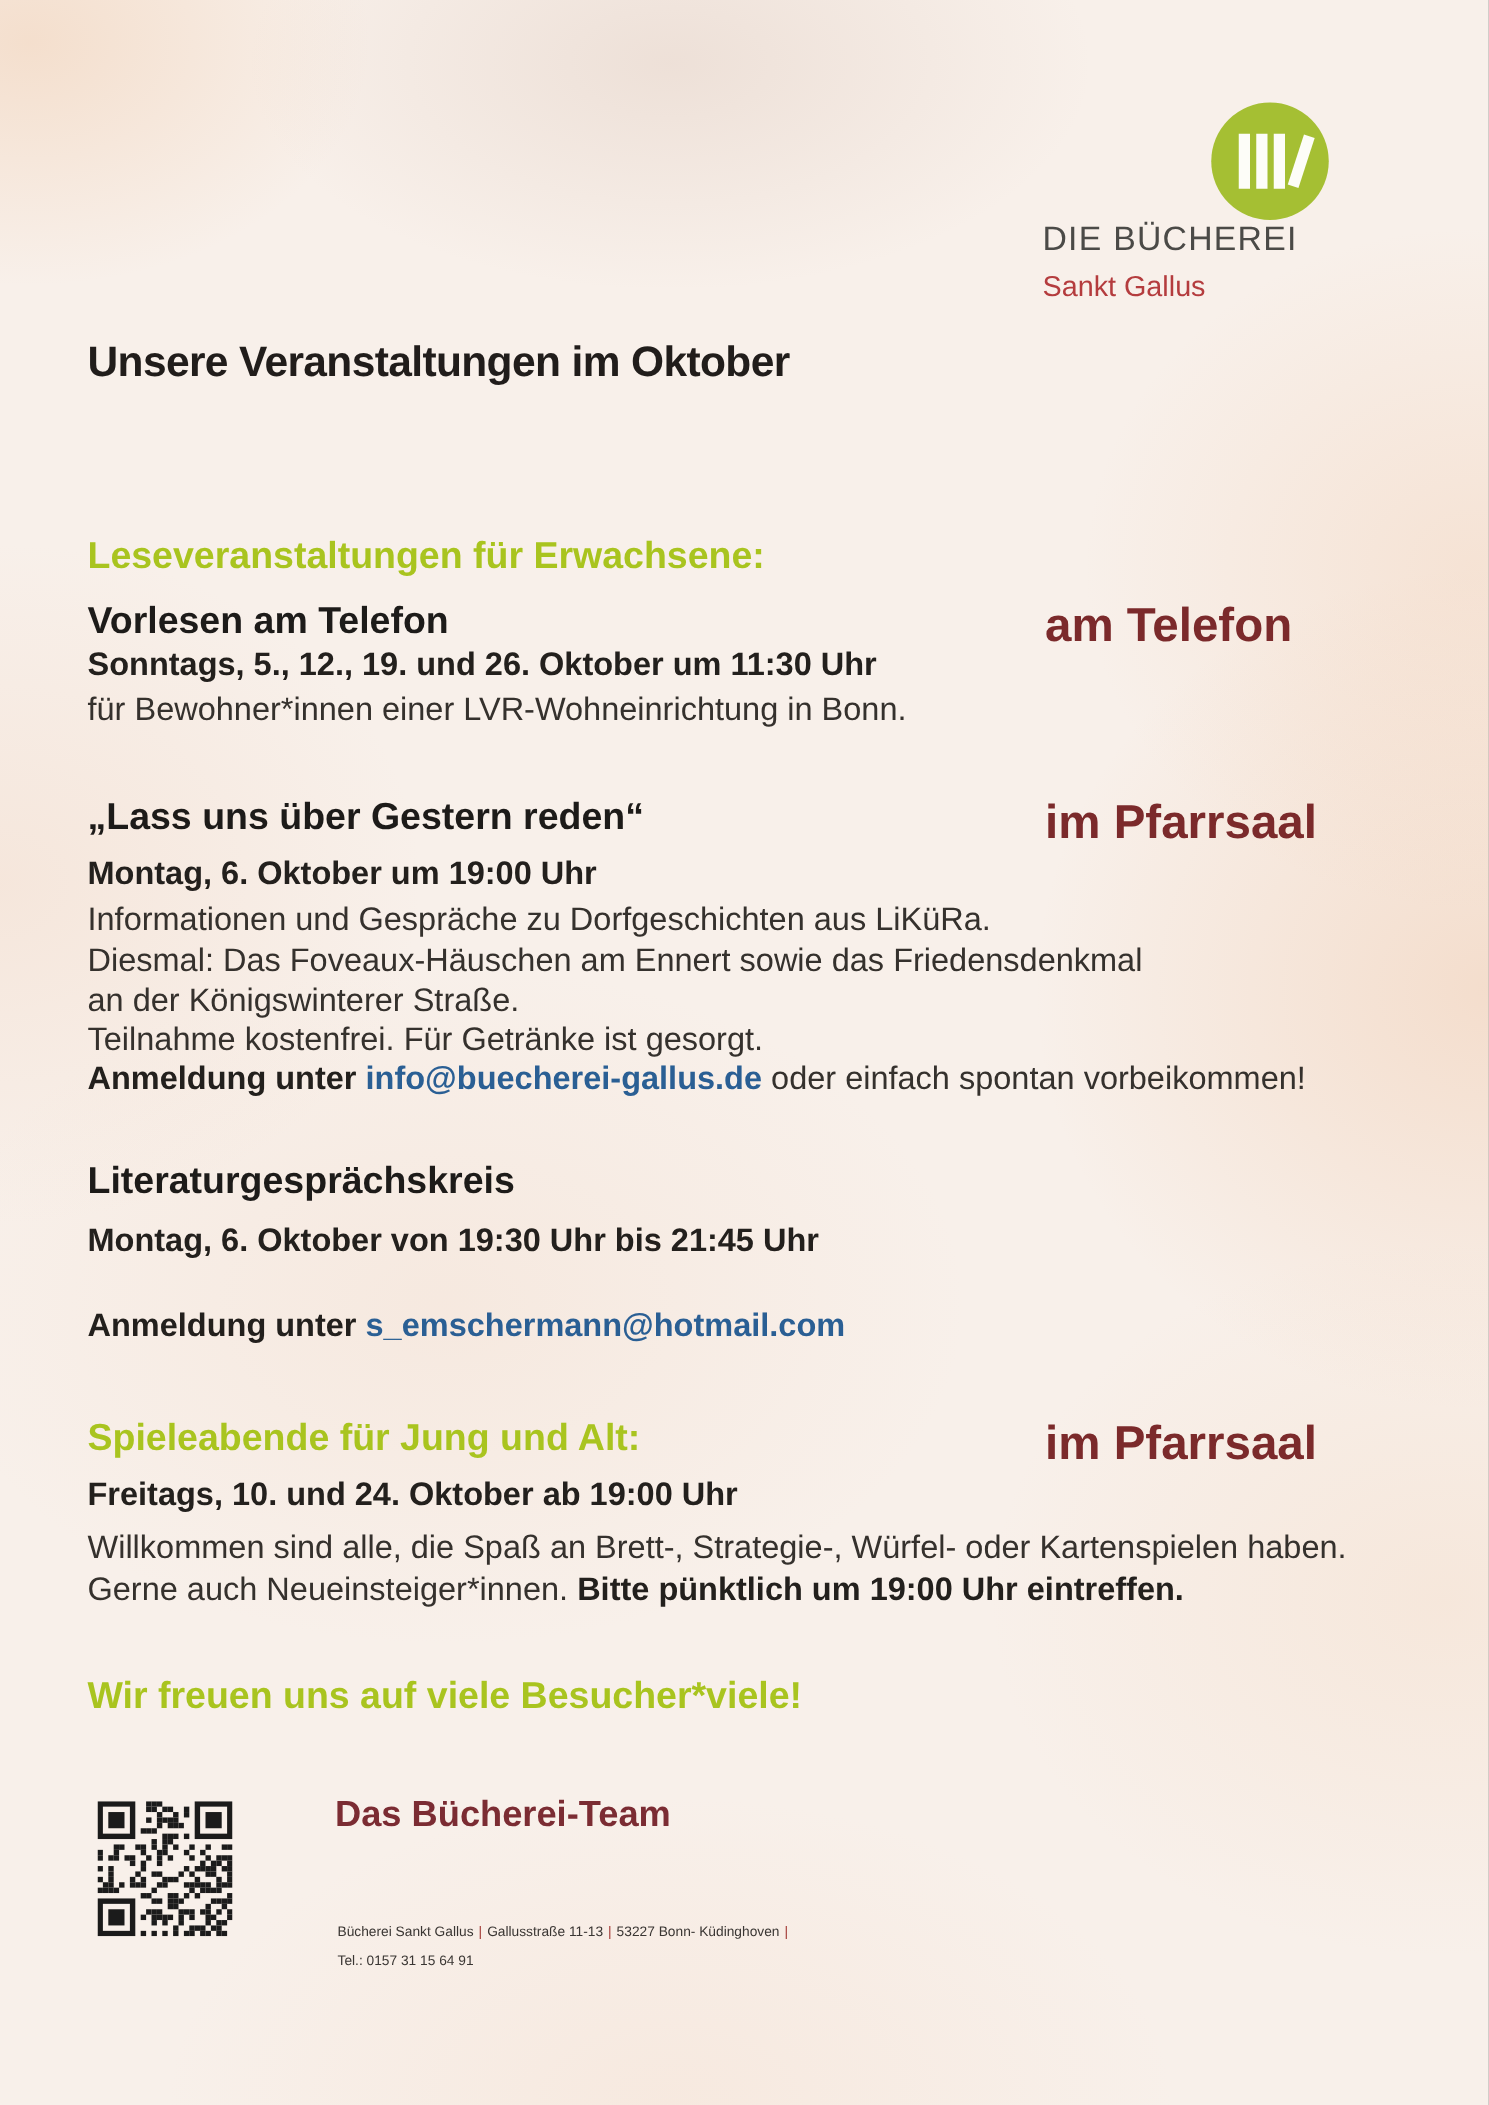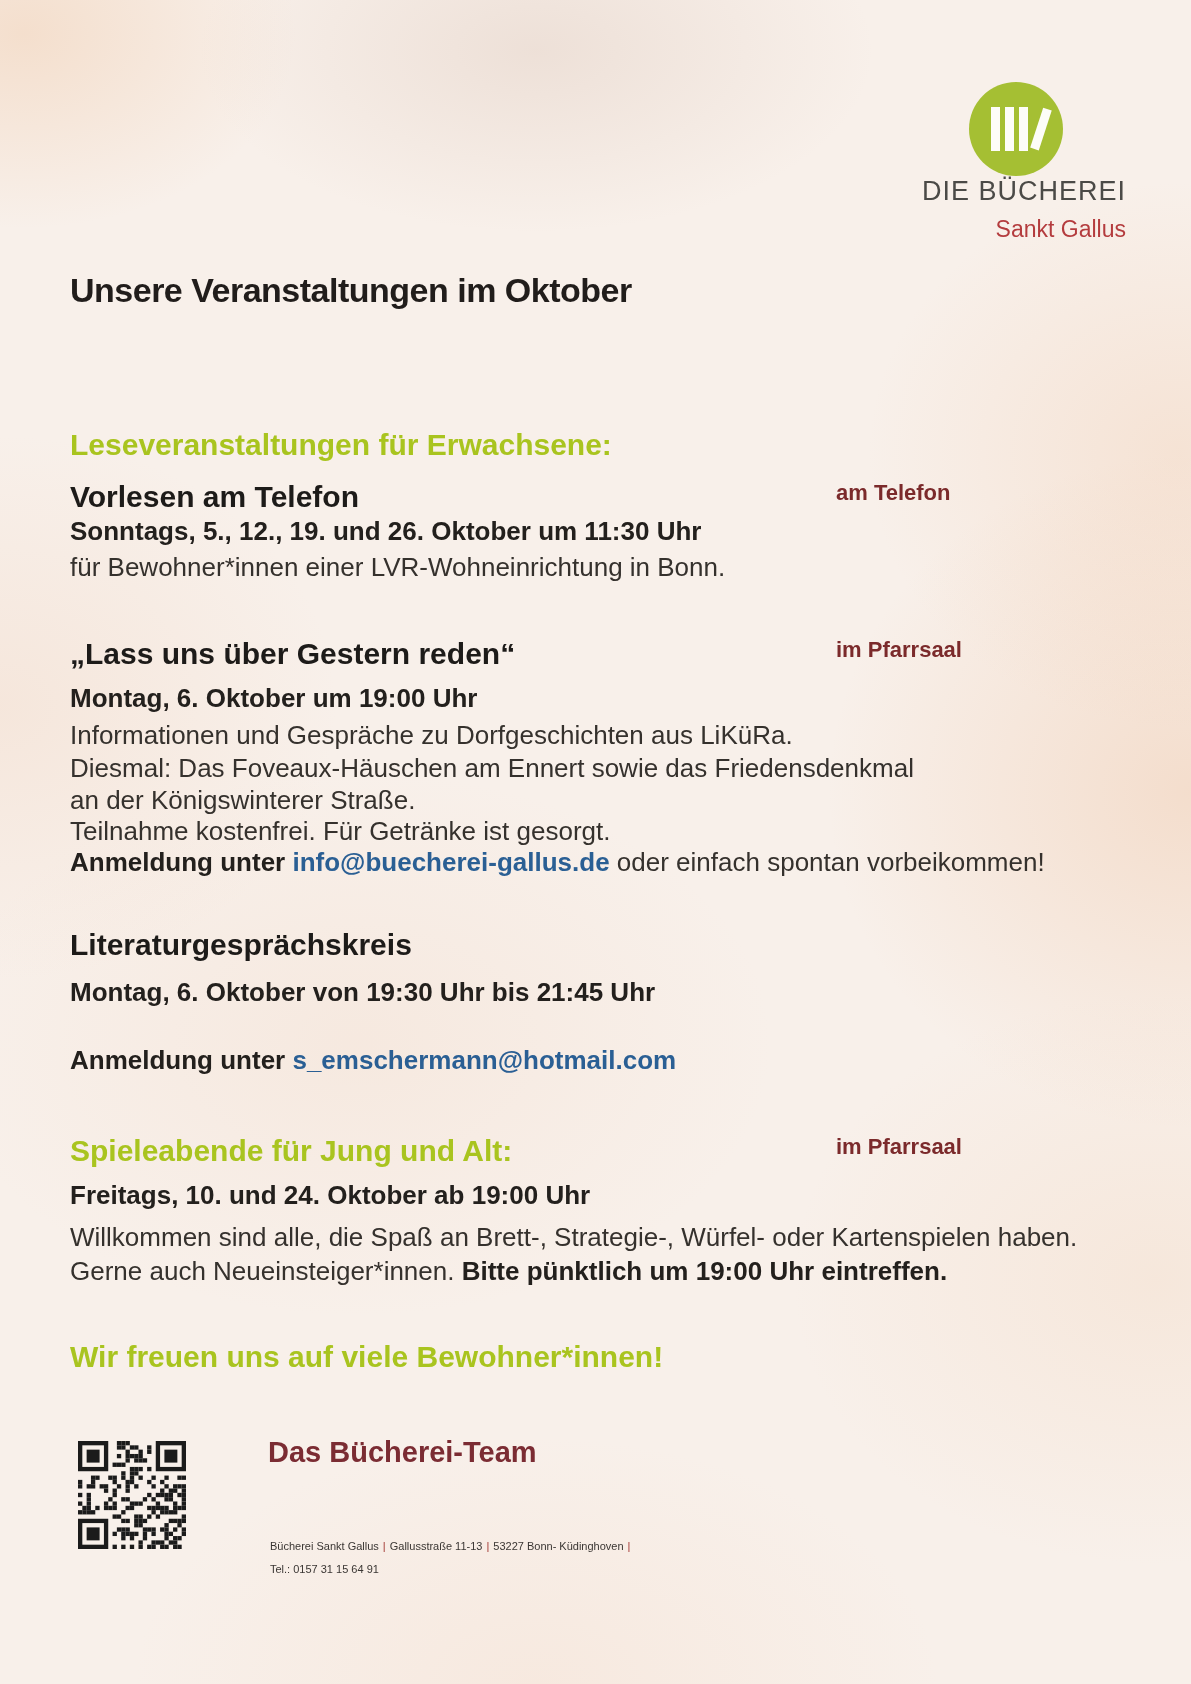--- a/index.html
+++ b/index.html
@@ -14,35 +14,35 @@
       radial-gradient(ellipse 520px 420px at 0% 42%, rgba(236,196,168,0.22), transparent 65%),
       radial-gradient(ellipse 640px 420px at 30% 62%, rgba(238,204,180,0.20), transparent 65%),
       radial-gradient(ellipse 560px 440px at 97% 76%, rgba(238,196,160,0.20), transparent 65%),
       radial-gradient(ellipse 620px 380px at 45% 100%, rgba(242,208,184,0.22), transparent 65%),
       #f8f0ea;
   }
   .abs{position:absolute;left:70px;white-space:nowrap;line-height:1.15;}
   .h1{font-size:34px;font-weight:bold;color:#211d1b;letter-spacing:-0.5px;}
   .sec{font-size:30px;font-weight:bold;color:#1d1b19;}
   .green{color:#a9c41f;}
-  .loc{position:absolute;left:836px;font-size:22px;font-weight:bold;color:#7b2a2b;white-space:nowrap;line-height:1.15;}
+  .loc{position:absolute;left:836px;font-size:38px;font-weight:bold;color:#7b2a2b;white-space:nowrap;line-height:1.15;}
   .date{font-size:26px;font-weight:bold;color:#23201d;}
   .body{font-size:26px;color:#35312d;}
   .bold{font-weight:bold;color:#23201d;}
   .link{color:#2a5f94;font-weight:bold;}
   .team{font-size:29px;font-weight:bold;color:#7b2c33;}
   .footer{font-size:11px;color:#3a3633;}
   .pipe{color:#a23732;padding:0 4px;}
   
   .logo-circle{position:absolute;left:969px;top:82px;width:94px;height:94px;border-radius:50%;
     background:#a5bf33;display:flex;align-items:center;justify-content:center;}
   .books{display:flex;align-items:flex-end;gap:5px;height:44px;}
   .books i{display:block;width:9px;height:44px;background:#fdfdf8;}
   .books i.tilt{transform:rotate(18deg) translate(3px,-2px);height:42px;}
-  .logo-text{position:absolute;left:834px;top:176px;width:292px;text-align:right;}
+  .logo-text{position:absolute;left:834px;top:176px;width:292px;text-align:left;}
   .logo-name{font-size:27px;color:#4b4a47;letter-spacing:1px;}
   .logo-sub{font-size:23px;color:#b43c3e;margin-top:9px;}
   .qr{position:absolute;left:78px;top:1441px;width:108px;height:108px;}
 </style>
 </head>
 <body>
 
 <div id="page">
 
   <div class="logo-circle">
@@ -85,21 +85,21 @@
   </div>
 
   <div class="abs sec green" style="top:1134px">Spieleabende für Jung und Alt:</div>
   <div class="loc" style="top:1134px">im Pfarrsaal</div>
   <div class="abs date" style="top:1181px">Freitags, 10. und 24. Oktober ab 19:00 Uhr</div>
   <div class="abs body" style="top:1223px">Willkommen sind alle, die Spaß an Brett-, Strategie-, Würfel- oder Kartenspielen haben.</div>
   <div class="abs body" style="top:1257px">
     <span>Gerne auch Neueinsteiger*innen. </span><span class="bold">Bitte pünktlich um 19:00 Uhr eintreffen.</span>
   </div>
 
-  <div class="abs sec green" style="top:1340px">Wir freuen uns auf viele Bewohner*innen!</div>
+  <div class="abs sec green" style="top:1340px">Wir freuen uns auf viele Besucher*viele!</div>
 
   <div class="qr">
     <svg id="qr-svg" width="108" height="108" viewBox="0 0 108 108" xmlns="http://www.w3.org/2000/svg">
         <rect x="38.88" y="0" width="4.32" height="4.32" fill="#1b1b1b"></rect>
         <rect x="43.2" y="0" width="4.32" height="4.32" fill="#1b1b1b"></rect>
         <rect x="47.52" y="0" width="4.32" height="4.32" fill="#1b1b1b"></rect>
         <rect x="38.88" y="4.32" width="4.32" height="4.32" fill="#1b1b1b"></rect>
         <rect x="43.2" y="4.32" width="4.32" height="4.32" fill="#1b1b1b"></rect>
         <rect x="51.84" y="4.32" width="4.32" height="4.32" fill="#1b1b1b"></rect>
         <rect x="56.160000000000004" y="4.32" width="4.32" height="4.32" fill="#1b1b1b"></rect>

